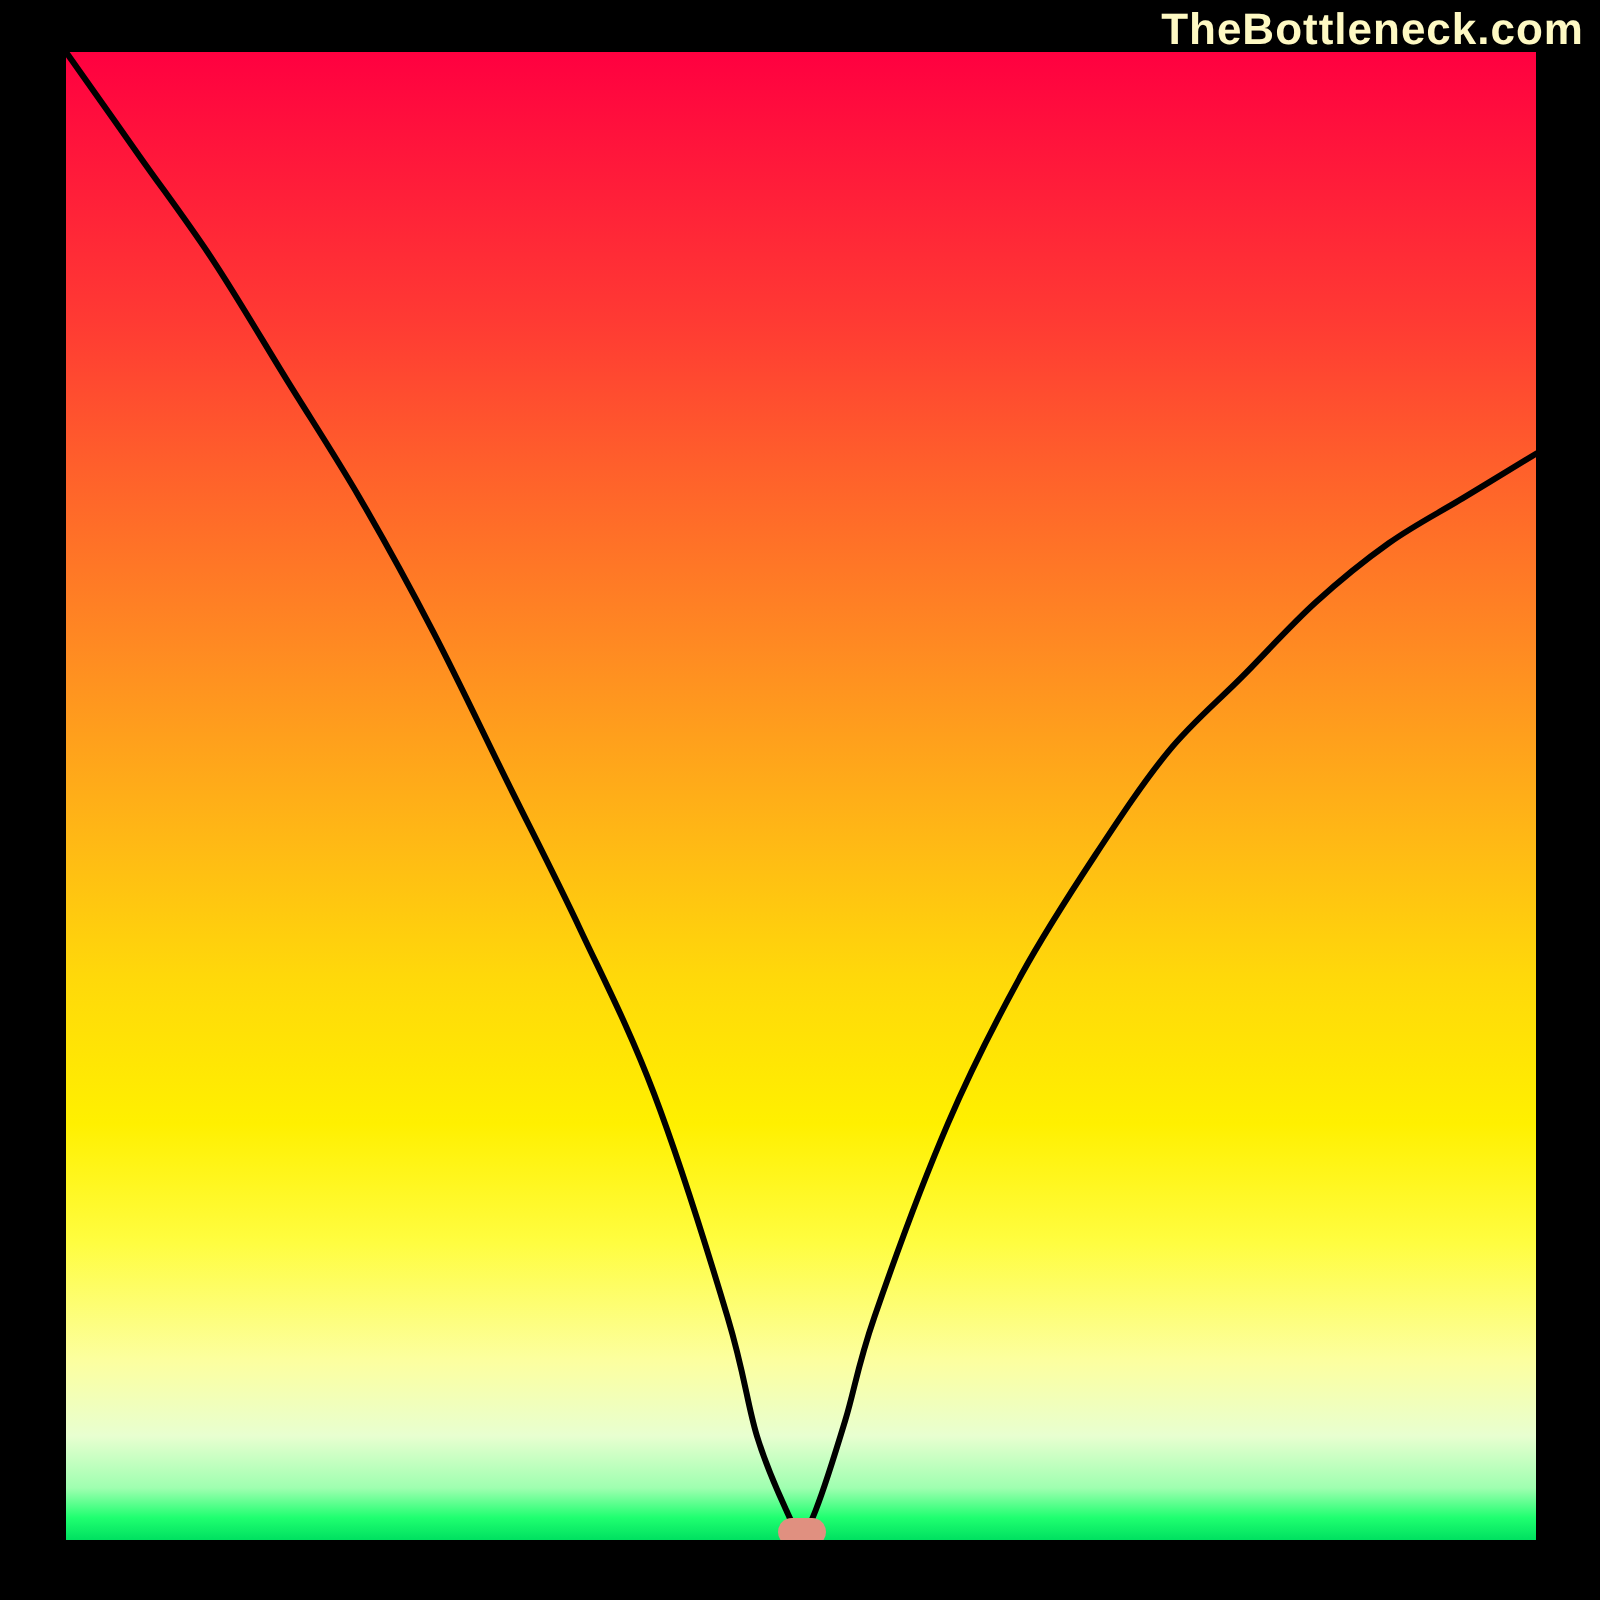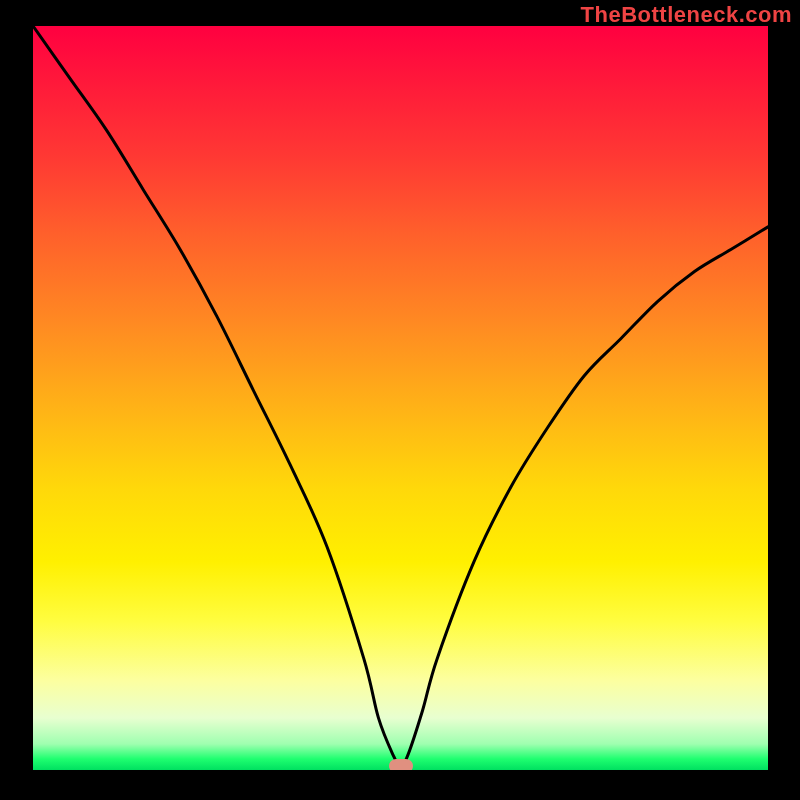--- a/index.html
+++ b/index.html
@@ -14,21 +14,21 @@
   .frame {
     position: relative;
     width: 800px;
     height: 800px;
     background: #000;
   }
   .watermark {
     position: absolute;
     top: 2px;
     right: 8px;
-    color: #ef4444;
+    color: #fef9c3;
     font-size: 22px;
     font-weight: 600;
     letter-spacing: 0.5px;
     z-index: 5;
     user-select: none;
   }
   .plot-area {
     position: absolute;
     left: 33px;
     top: 26px;

